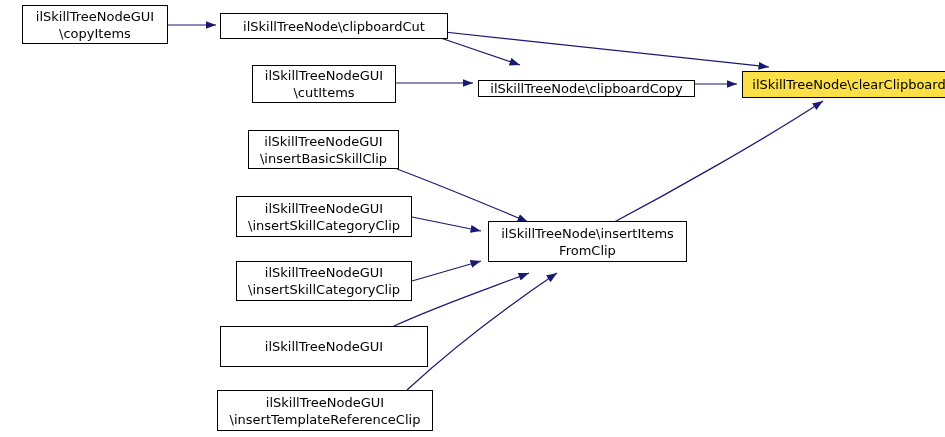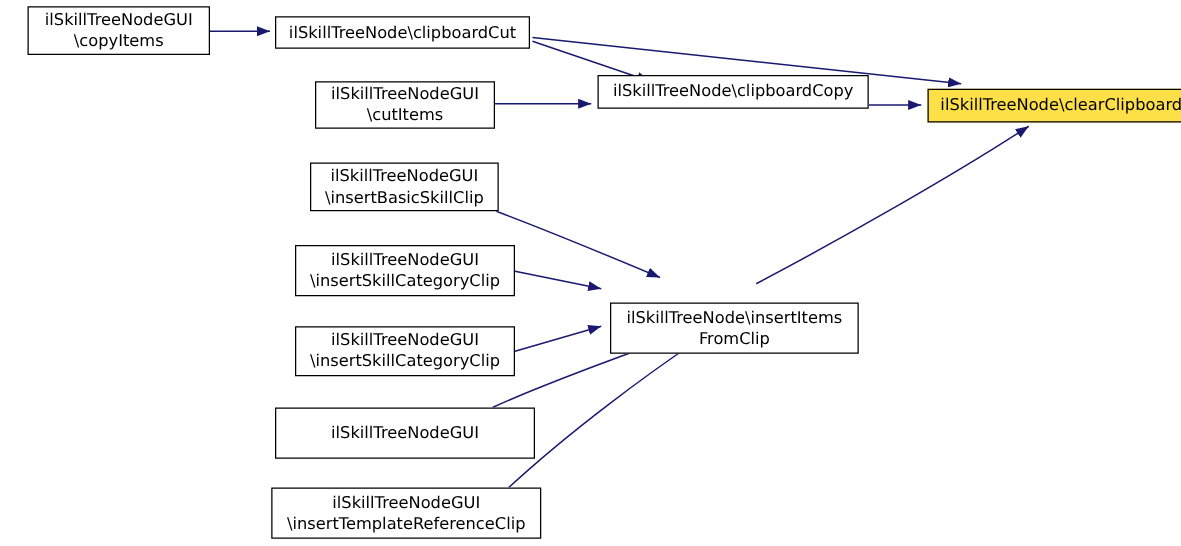--- a/index.html
+++ b/index.html
@@ -58,30 +58,30 @@
       <path d="M374,326 C420,305 470,288 509,273" marker-end="url(#arrow)"></path>
       <path d="M387,390 C438,343 500,298 537,273" marker-end="url(#arrow)"></path>
     </g>
   </svg>
 
   <div class="node" style="left:2px;top:5px;width:146px;height:39px">
     <span>ilSkillTreeNodeGUI</span>
     <span>\copyItems</span>
   </div>
 
-  <div class="node" style="left:200px;top:13px;width:204px;height:26px">
+  <div class="node" style="left:200px;top:13px;width:228px;height:26px">
     <span>ilSkillTreeNode\clipboardCut</span>
   </div>
 
   <div class="node" style="left:232px;top:65px;width:144px;height:38px">
     <span>ilSkillTreeNodeGUI</span>
     <span>\cutItems</span>
   </div>
 
-  <div class="node" style="left:458px;top:60px;width:217px;height:27px">
+  <div class="node" style="left:458px;top:80px;width:217px;height:17px">
     <span>ilSkillTreeNode\clipboardCopy</span>
   </div>
 
   <div class="node node--highlight" style="left:722px;top:71px;width:214px;height:27px">
     <span>ilSkillTreeNode\clearClipboard</span>
   </div>
 
   <div class="node" style="left:228px;top:130px;width:151px;height:39px">
     <span>ilSkillTreeNodeGUI</span>
     <span>\insertBasicSkillClip</span>
@@ -90,21 +90,21 @@
   <div class="node" style="left:216px;top:196px;width:176px;height:41px">
     <span>ilSkillTreeNodeGUI</span>
     <span>\insertSkillCategoryClip</span>
   </div>
 
   <div class="node" style="left:216px;top:261px;width:176px;height:40px">
     <span>ilSkillTreeNodeGUI</span>
     <span>\insertSkillCategoryClip</span>
   </div>
 
-  <div class="node" style="left:468px;top:242px;width:199px;height:41px">
+  <div class="node" style="left:468px;top:221px;width:199px;height:41px">
     <span>ilSkillTreeNode\insertItems</span>
     <span>FromClip</span>
   </div>
 
   <div class="node" style="left:200px;top:326px;width:208px;height:41px">
     <span>ilSkillTreeNodeGUI</span>
   </div>
 
   <div class="node" style="left:197px;top:390px;width:216px;height:41px">
     <span>ilSkillTreeNodeGUI</span>

